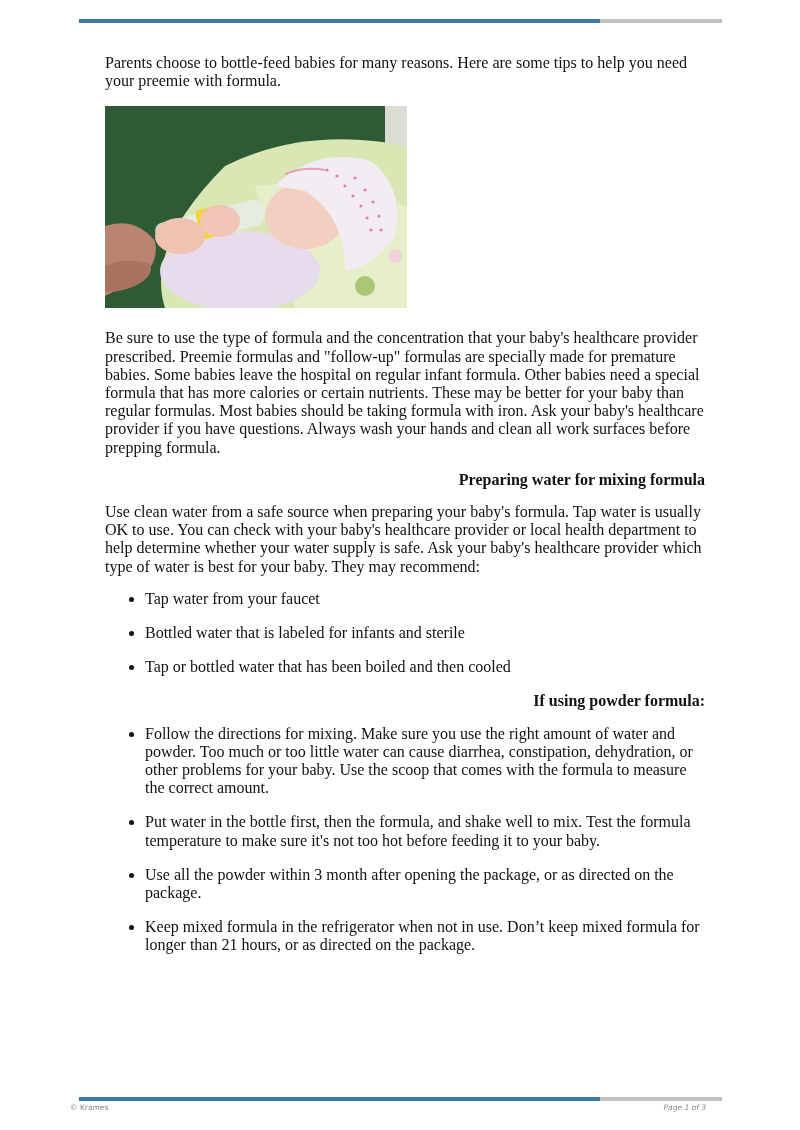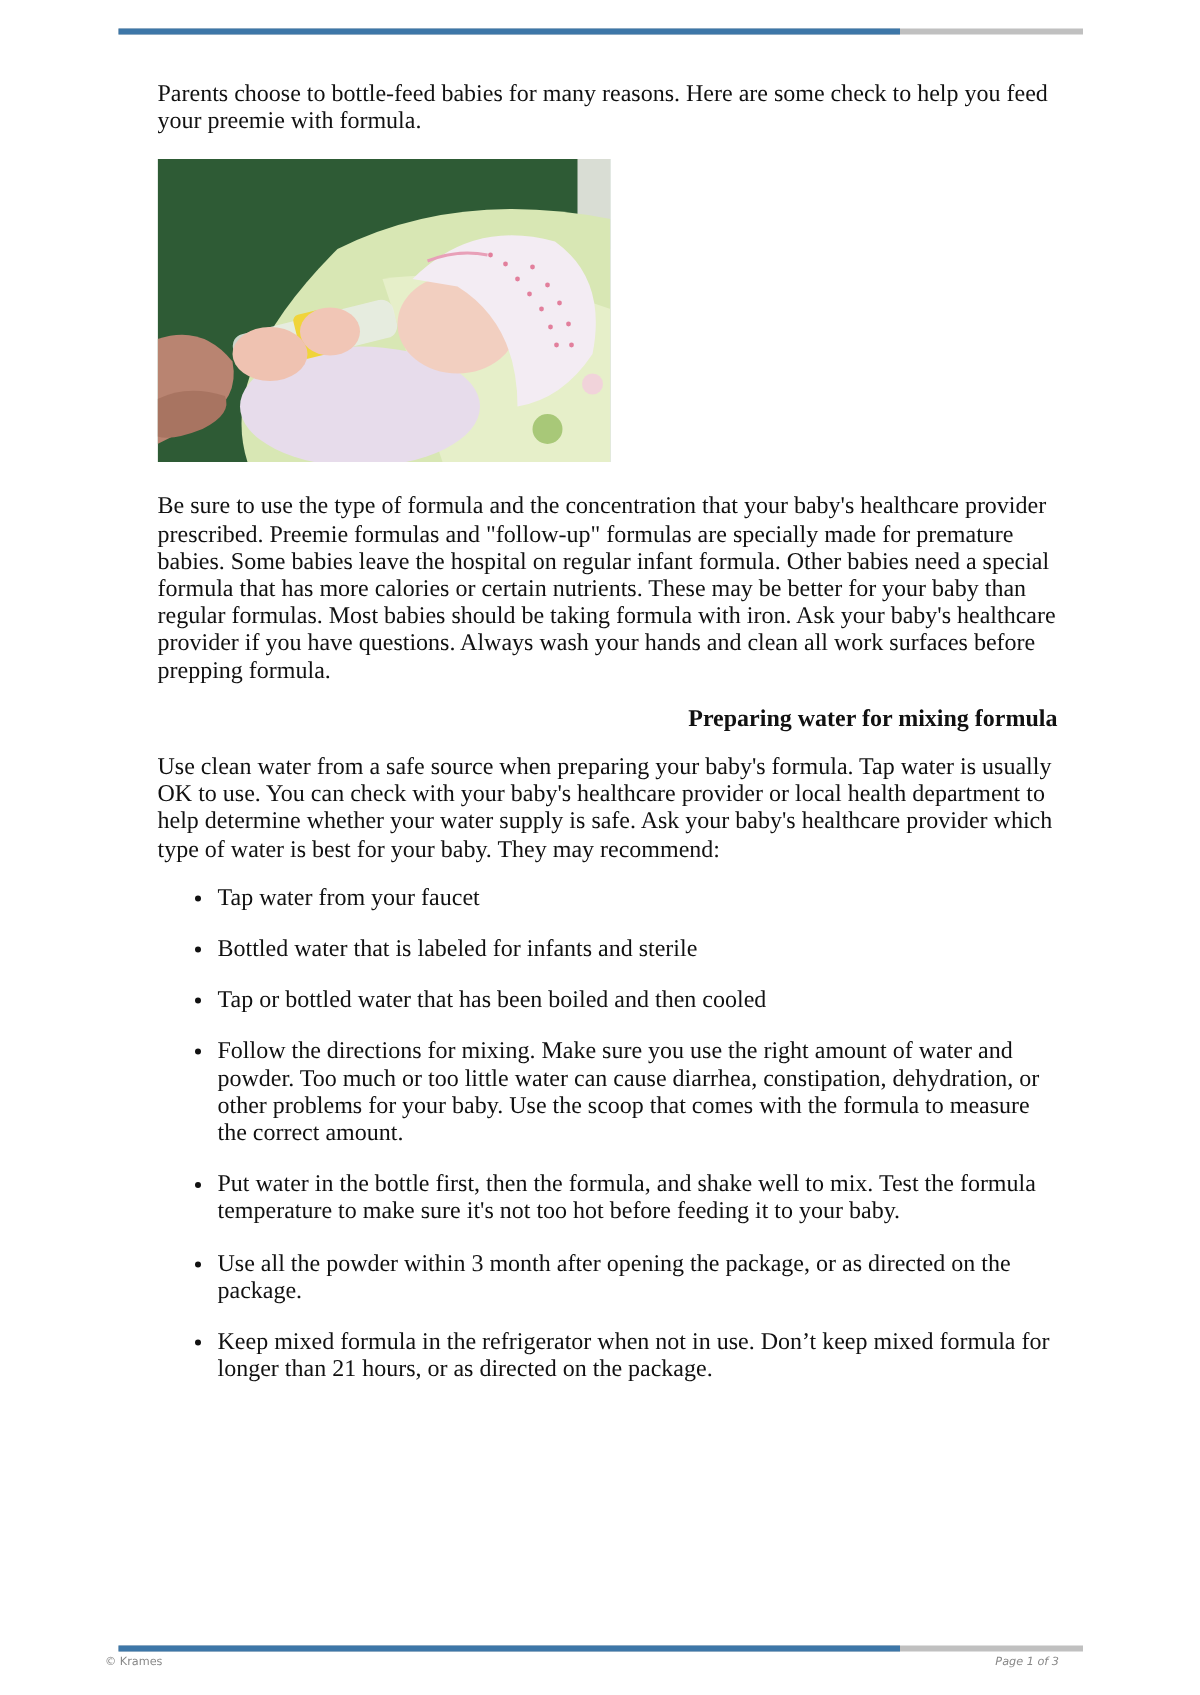--- a/index.html
+++ b/index.html
@@ -26,21 +26,21 @@
                   font-family: "DejaVu Sans", sans-serif; font-style: italic; }
 </style>
 </head>
 <body>
 
 <div class="topbar">
   <div class="fill" id="top-fill" style="width: 81%;"></div>
 </div>
 
 <div class="content">
-  <p class="intro">Parents choose to bottle-feed babies for many reasons. Here are some check to help you feed your preemie with formula.</p>
+  <p class="intro">Parents choose to bottle-feed babies for many reasons. Here are some tips to help you need your preemie with formula.</p>
 
   <div class="photo" title="Premature baby in a pink-patterned hat being bottle-fed formula, held by an adult in green">
     <svg width="302" height="202" viewBox="0 0 302 202" xmlns="http://www.w3.org/2000/svg">
       <rect x="0" y="0" width="302" height="202" fill="#2e5b35"></rect>
       <rect x="280" y="0" width="22" height="60" fill="#d9ddd4"></rect>
       <path d="M120 60 Q200 20 302 40 L302 202 L60 202 Q40 140 120 60 Z" fill="#d8e7b4"></path>
       <path d="M150 80 Q220 70 302 100 L302 202 L190 202 Z" fill="#e6efc9"></path>
       <circle cx="260" cy="180" r="10" fill="#a8c878"></circle>
       <circle cx="290" cy="150" r="7" fill="#f1d3da"></circle>
       <ellipse cx="135" cy="165" rx="80" ry="40" fill="#e7dceb"></ellipse>
@@ -73,20 +73,21 @@
   <p>Be sure to use the type of formula and the concentration that your baby's healthcare provider prescribed. Preemie formulas and "follow-up" formulas are specially made for premature babies. Some babies leave the hospital on regular infant formula. Other babies need a special formula that has more calories or certain nutrients. These may be better for your baby than regular formulas. Most babies should be taking formula with iron. Ask your baby's healthcare provider if you have questions. Always wash your hands and clean all work surfaces before prepping formula.</p>
 
   <p class="subhead">Preparing water for mixing formula</p>
   <p>Use clean water from a safe source when preparing your baby's formula. Tap water is usually OK to use. You can check with your baby's healthcare provider or local health department to help determine whether your water supply is safe. Ask your baby's healthcare provider which type of water is best for your baby. They may recommend:</p>
   <ul class="water">
     <li>Tap water from your faucet</li>
     <li>Bottled water that is labeled for infants and sterile</li>
     <li>Tap or bottled water that has been boiled and then cooled</li>
   </ul>
 
+  <p class="subhead">If using powder formula:</p>
   <ul>
     <li>Follow the directions for mixing. Make sure you use the right amount of water and powder. Too much or too little water can cause diarrhea, constipation, dehydration, or other problems for your baby. Use the scoop that comes with the formula to measure the correct amount.</li>
     <li>Put water in the bottle first, then the formula, and shake well to mix. Test the formula temperature to make sure it's not too hot before feeding it to your baby.</li>
     <li>Use all the powder within 3 month after opening the package, or as directed on the package.</li>
     <li>Keep mixed formula in the refrigerator when not in use. Don’t keep mixed formula for longer than 21 hours, or as directed on the package.</li>
   </ul>
 </div>
 
 <div class="bottombar">
   <div class="fill" id="bottom-fill" style="width: 81%;"></div>

